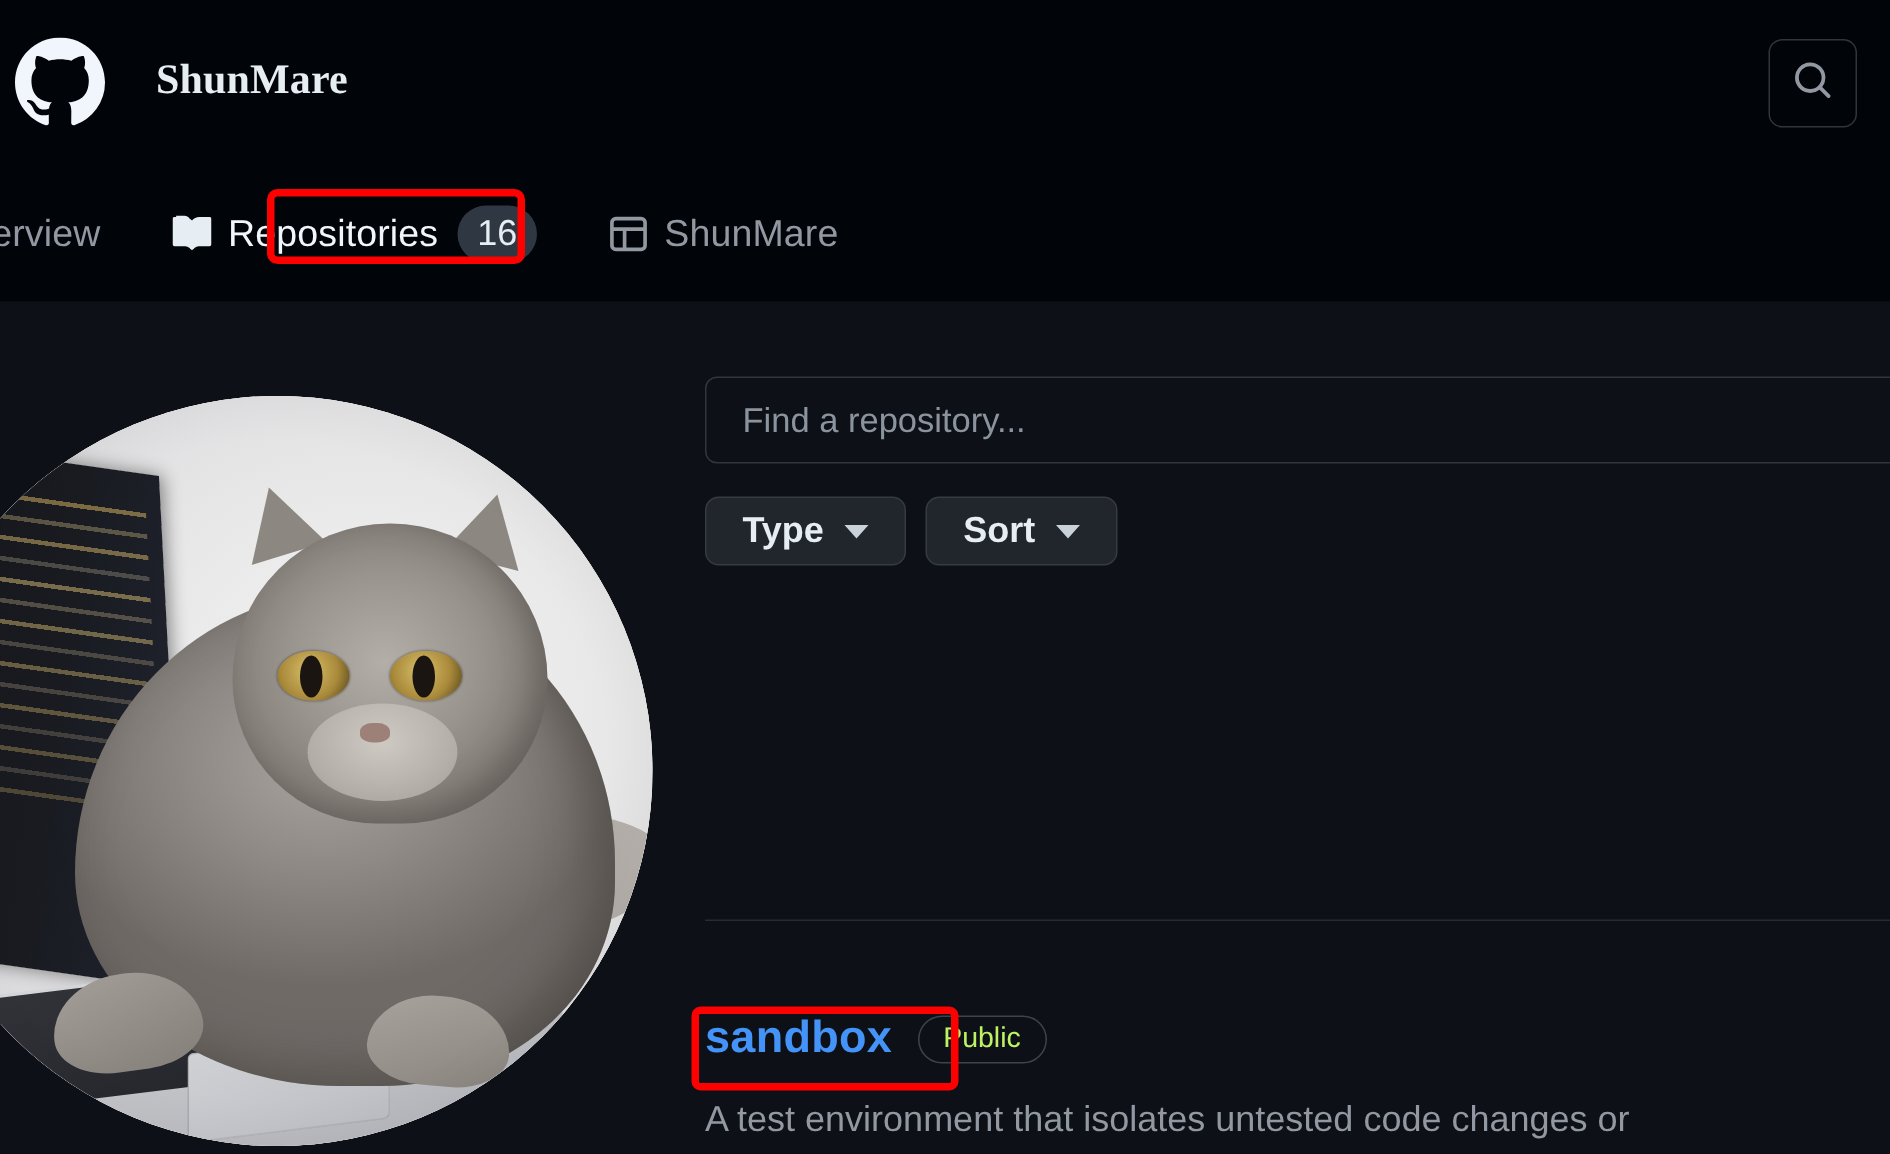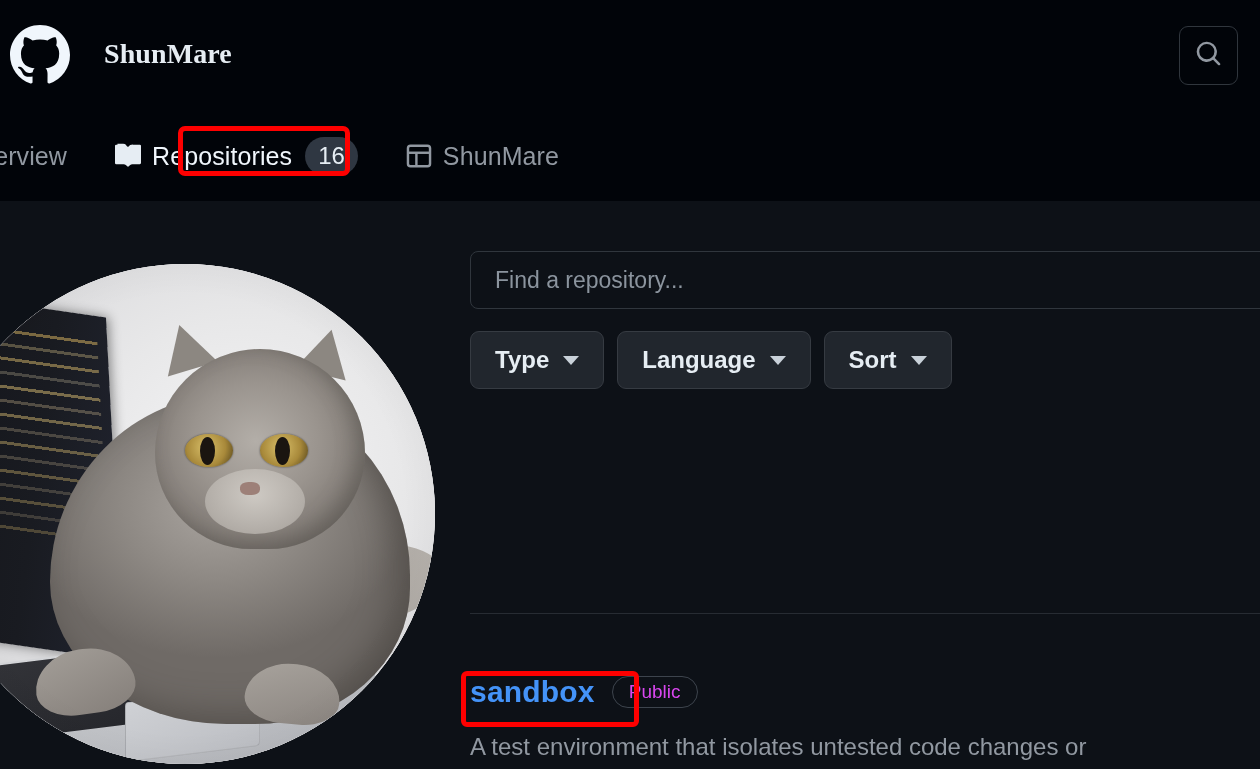--- a/index.html
+++ b/index.html
@@ -362,21 +362,21 @@
   }
   .find-input::placeholder { color: #8b949e; }
 
   .filters {
     display: flex;
     gap: 13px;
     margin-top: 22px;
   }
 
   .filter-btn {
-    height: 58px;
+    height: 46px;
     background: #21262d;
     border: 1px solid #363b42;
     border-radius: 9px;
     color: #e6edf3;
     font-size: 24px;
     font-family: "Liberation Sans", sans-serif;
     font-weight: 600;
     padding: 0 24px;
     display: flex;
     align-items: center;
@@ -402,36 +402,36 @@
   
   .repo-item {
     position: absolute;
     left: 470px;
     top: 474px;
     width: 760px;
   }
 
   .repo-head {
     display: flex;
-    align-items: center;
+    align-items: flex-end;
     gap: 17px;
   }
 
   .repo-name {
     font-size: 30px;
     font-weight: 700;
     color: #4493f8;
     cursor: pointer;
     letter-spacing: 0.2px;
   }
 
   .visibility {
     border: 1px solid #3d444d;
     border-radius: 20px;
-    color: #d946ef;
+    color: #bef264;
     font-size: 19px;
     padding: 5px 16px 6px;
     line-height: 1;
   }
 
   .annot-sandbox {
     position: absolute;
     left: 461px;
     top: 470px;
     width: 178px;
@@ -538,24 +538,20 @@
 
     <div class="repo-col">
       <input class="find-input" type="text" placeholder="Find a repository..." style="">
 
       <div class="filters">
         <button class="filter-btn">
           <span>Type</span>
           <span class="caret"></span>
         </button>
         <button class="filter-btn">
-          <span>Language</span>
-          <span class="caret"></span>
-        </button>
-        <button class="filter-btn">
           <span>Sort</span>
           <span class="caret"></span>
         </button>
       </div>
     </div>
 
     <div class="divider"></div>
 
     <div class="repo-item">
       <div class="repo-head">

